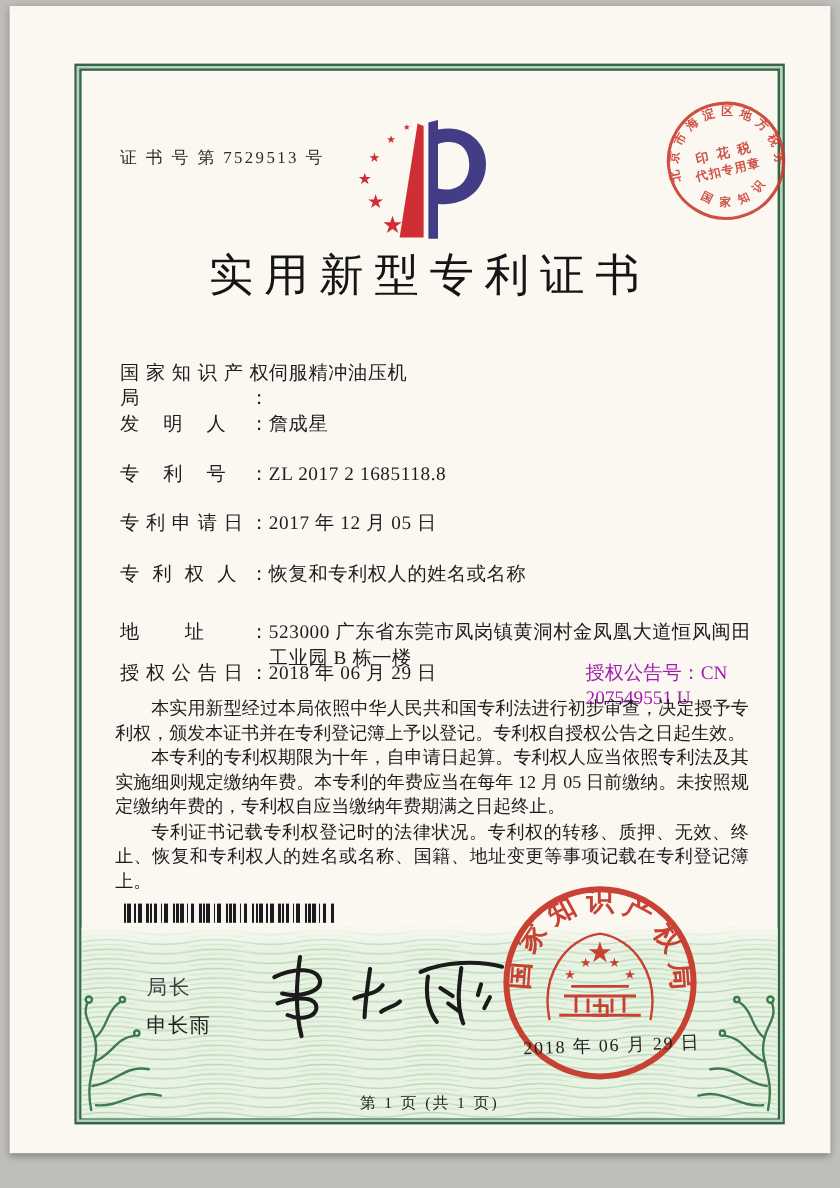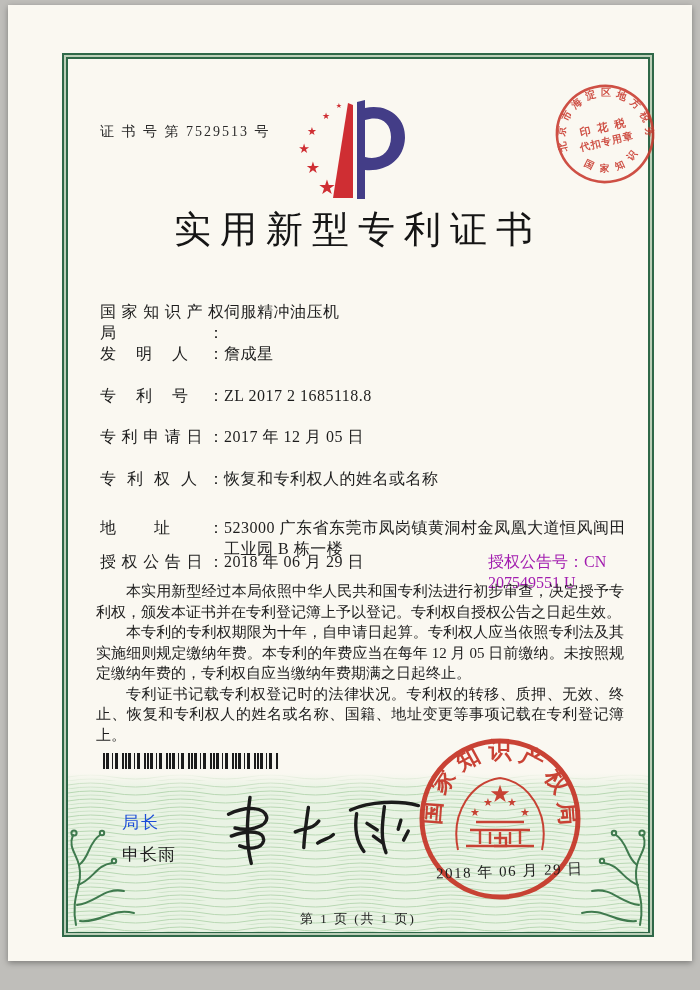--- a/index.html
+++ b/index.html
@@ -17,21 +17,21 @@
   .flabel{display:inline-block;width:124px;text-align:justify;text-align-last:justify;vertical-align:top;}
   .fvalue{display:inline-block;vertical-align:top;letter-spacing:.5px;}
   .fvalue.wrapv{width:405px;}
   .row2{position:absolute;left:388px;top:0;font-size:16px;color:#a21caf;}
   .paras{position:absolute;left:88px;top:576px;width:528px;font-size:15px;line-height:20.5px;color:#1c1c1c;text-align:justify;}
   .paras p{margin:0;text-indent:2em;}
   .band{position:absolute;left:60px;top:768px;width:580px;height:159px;background:#e9f3e4;}
   .band svg{position:absolute;inset:0;}
   .barcode{position:absolute;left:95px;top:748px;width:176px;height:16px;
     background:repeating-linear-gradient(90deg,#1b1b1b 0 2px,#f5f4ee 2px 3px,#1b1b1b 3px 6px,#f5f4ee 6px 9px,#1b1b1b 9px 10px,#f5f4ee 10px 12px,#1b1b1b 12px 15px,#f5f4ee 15px 19px,#1b1b1b 19px 21px,#f5f4ee 21px 22px);}
-  .signer-title{position:absolute;left:114px;top:806px;font-size:17px;color:#1d4ed8;letter-spacing:2px;}
+  .signer-title{position:absolute;left:114px;top:806px;font-size:17px;color:#404040;letter-spacing:2px;}
   .signer-name{position:absolute;left:114px;top:838px;font-size:17px;color:#222;letter-spacing:1px;font-family:Liberation Serif, serif;}
   .signature{position:absolute;left:205px;top:776px;width:215px;height:88px;transform:rotate(-2deg);}
   .seal{position:absolute;left:407px;top:729px;width:170px;height:170px;opacity:.93;}
   .seal-date{position:absolute;left:428px;top:857px;font-size:15px;letter-spacing:1.5px;color:#1e1e1e;transform:rotate(-2deg);}
   .footer{position:absolute;left:0;top:905px;width:700px;text-align:center;font-size:13px;letter-spacing:2px;color:#222;}
   .taxstamp{position:absolute;left:544px;top:76px;width:106px;height:106px;transform:rotate(-13deg);opacity:.88;}
 </style>
 </head>
 <body>
 

